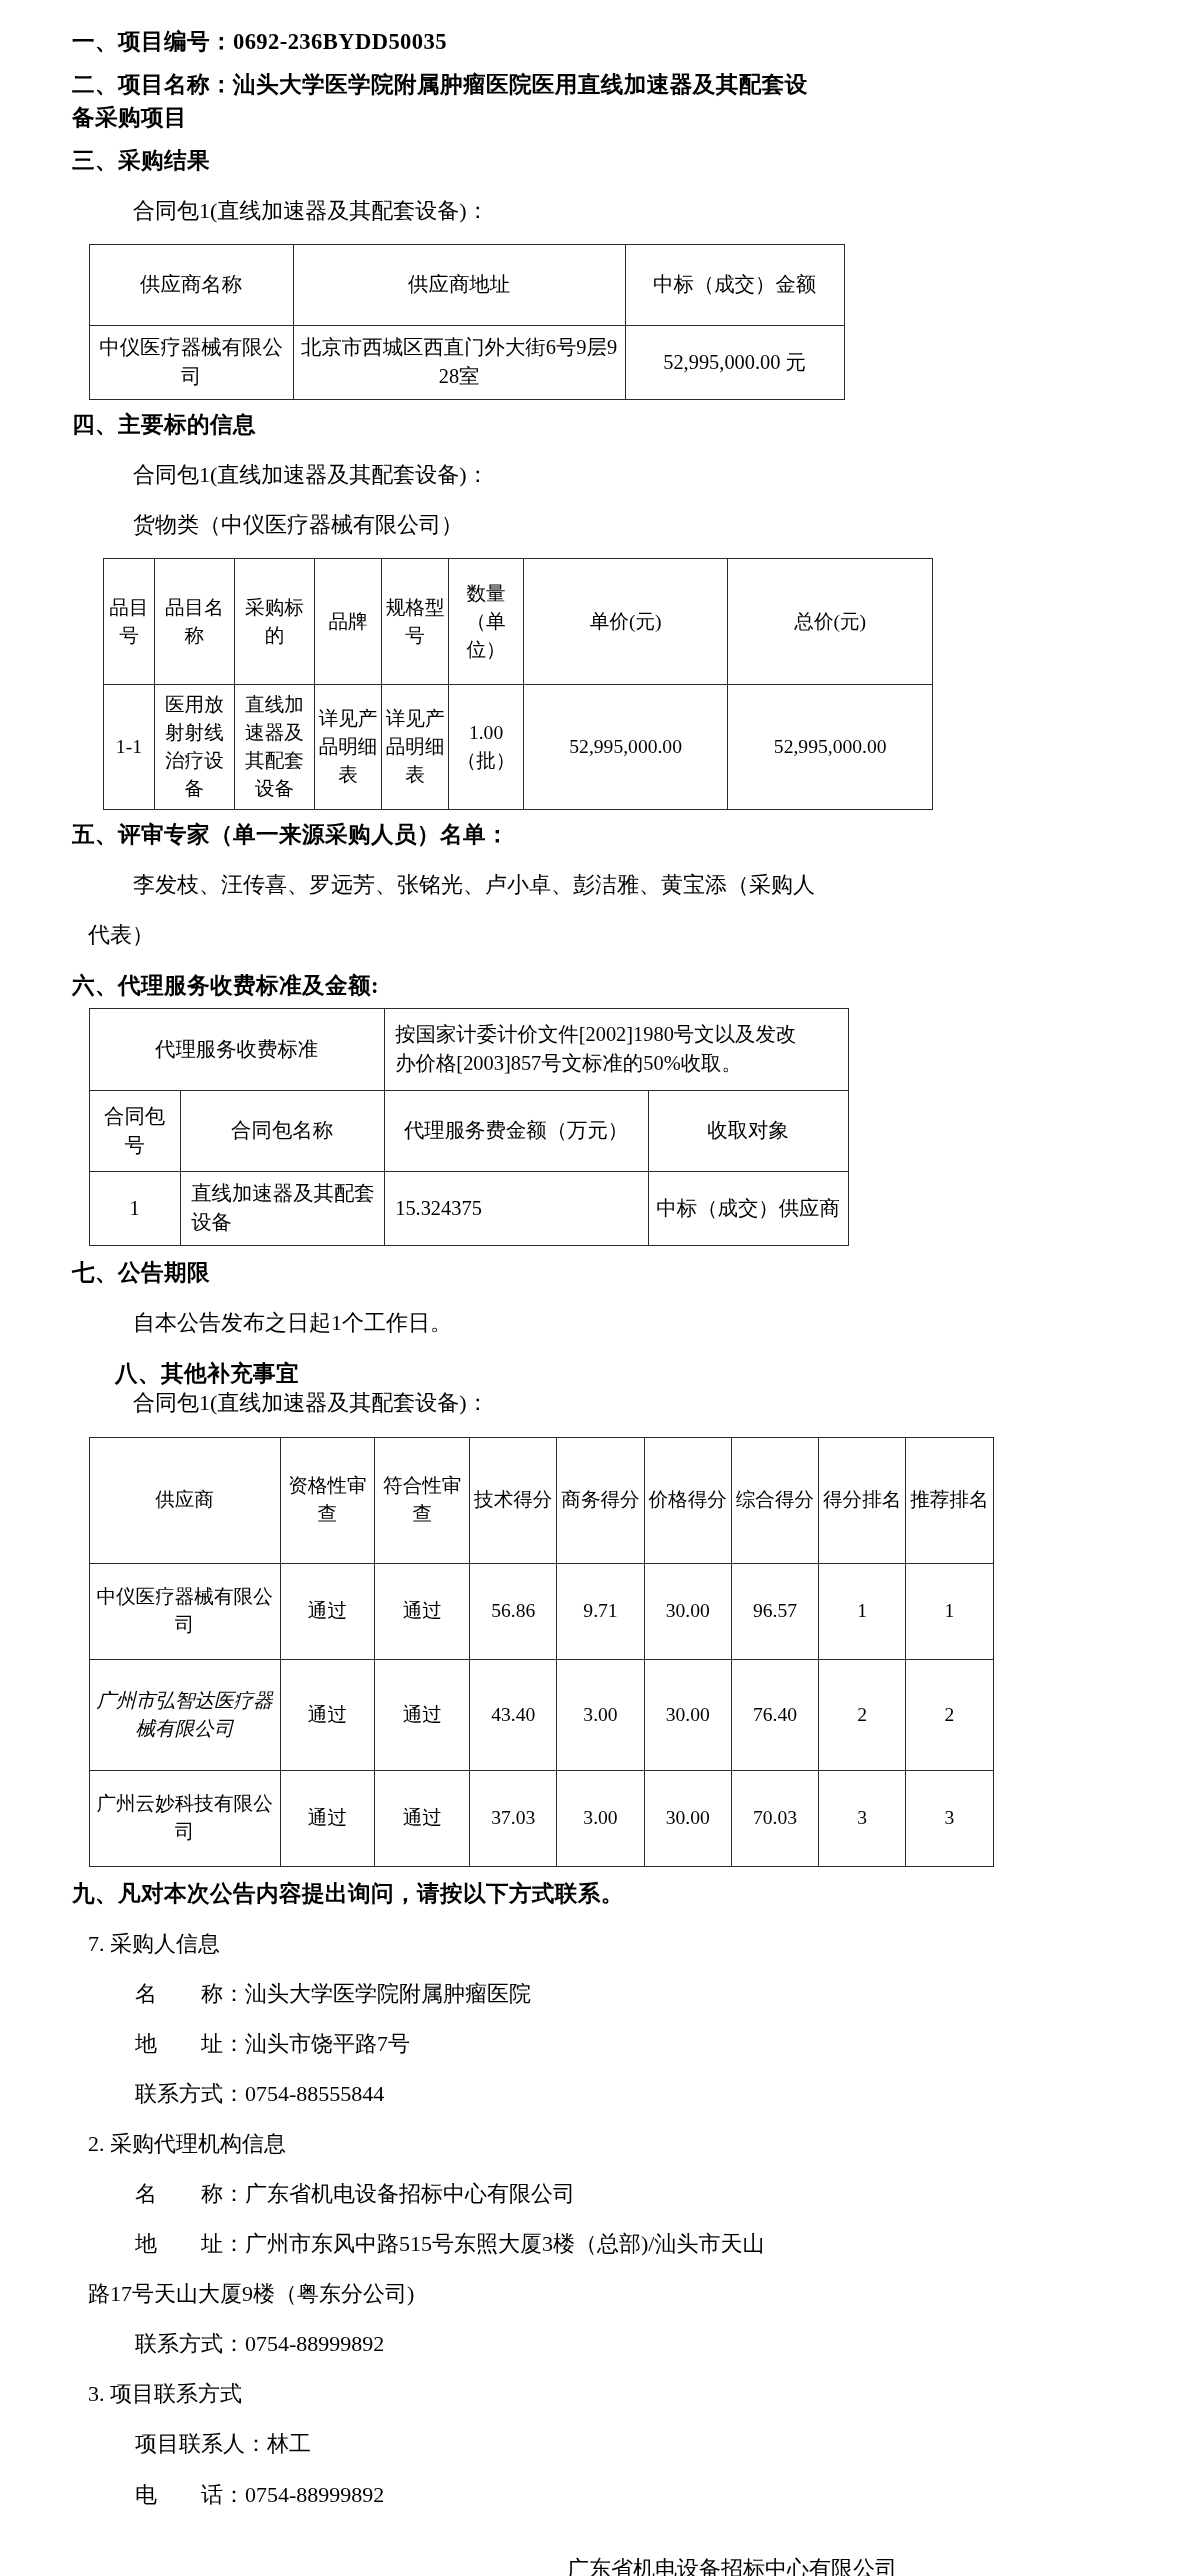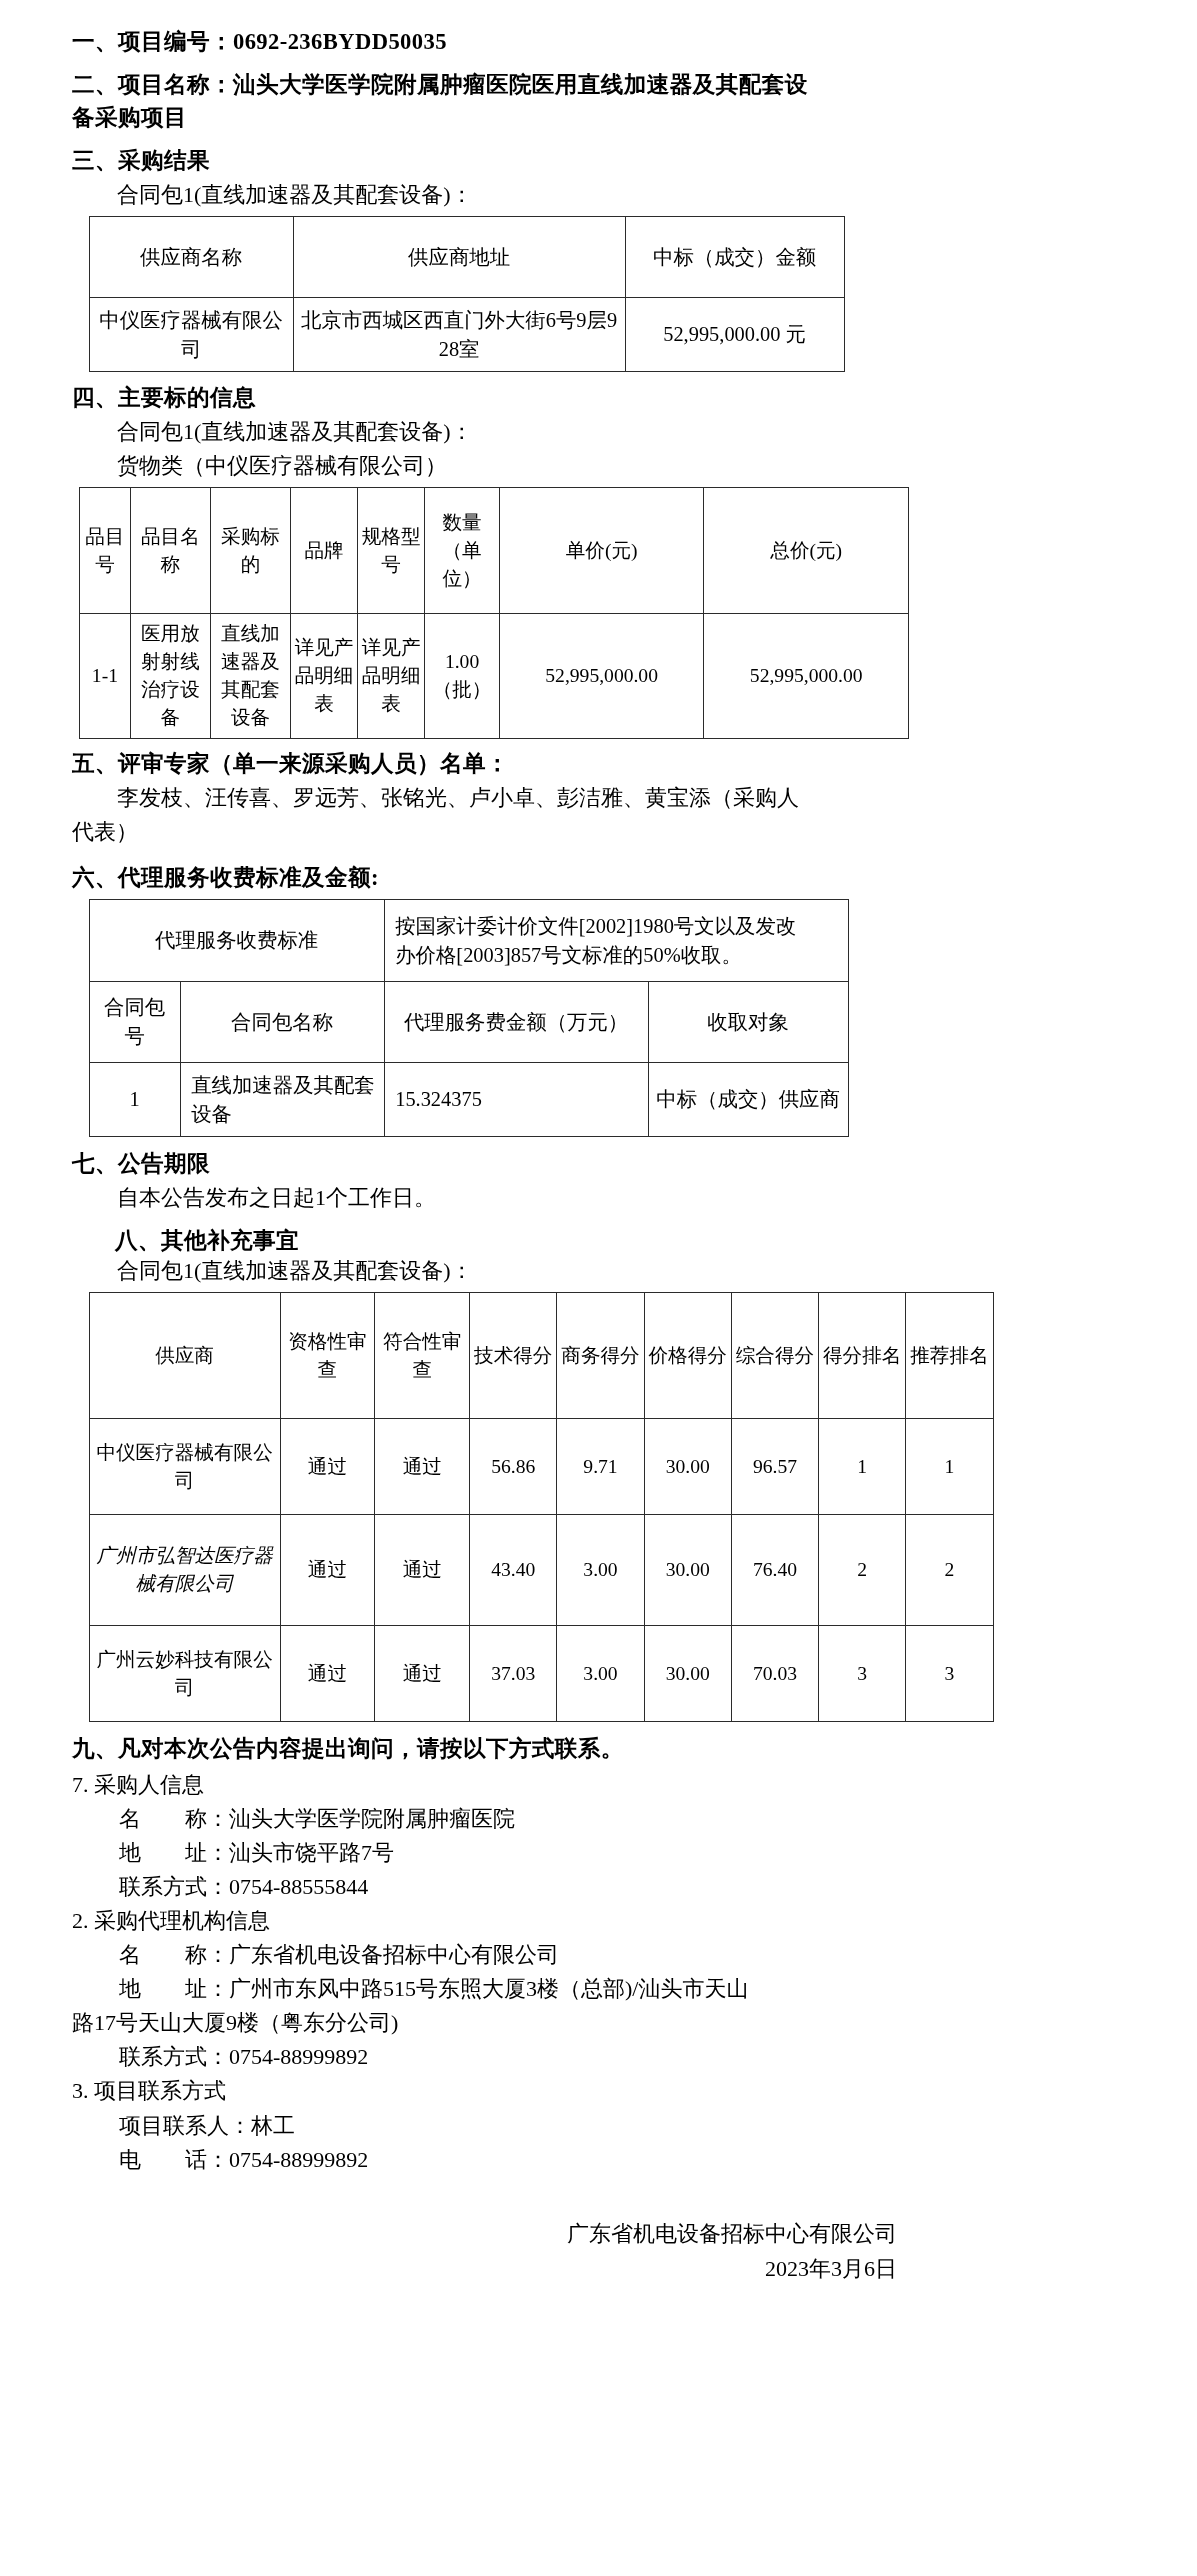--- a/index.html
+++ b/index.html
@@ -26,21 +26,21 @@
     font-size: 22.6px;
     font-weight: bold;
     line-height: 1.55;
     margin: 7.5px 0 1.5px 0;
     letter-spacing: 0.4px;
   }
   .sec-head.tight { margin-bottom: 0; }
   .body-line {
     font-size: 22px;
     line-height: 1.55;
-    margin: 0;
+    margin: 16px;
   }
   .indent1 { padding-left: 45px; }
   .indent2 { padding-left: 47px; }
 
   
   table.doc {
     border-collapse: collapse;
     table-layout: fixed;
     margin: 4.5px 0 4.5px 0;
     border: 1.5px solid #2b2b2b;
@@ -57,21 +57,21 @@
   }
   table.doc td.lft { text-align: left; padding-left: 10.6px; }
   .tbl-wrap { display: block; }
 
   
   table.t-award { width: 754px; margin-left: 16.6px; }
   table.t-award td { height: 39px; }
   table.t-award .hdr td { height: 65px; }
 
   
-  table.t-item { width: 830px; margin-left: 7px; }
+  table.t-item { width: 830px; margin-left: 31px; }
   table.t-item td { padding: 6px 3px; font-size: 19.6px; }
   table.t-item .hdr td { height: 113px; }
 
   
   table.t-fee { width: 758px; margin-left: 16.6px; }
   table.t-fee td { height: 38px; }
 
   
   table.t-score { width: 905px; margin-left: 16.6px; }
   table.t-score td { padding: 6px 2.3px; font-size: 19.6px; }

